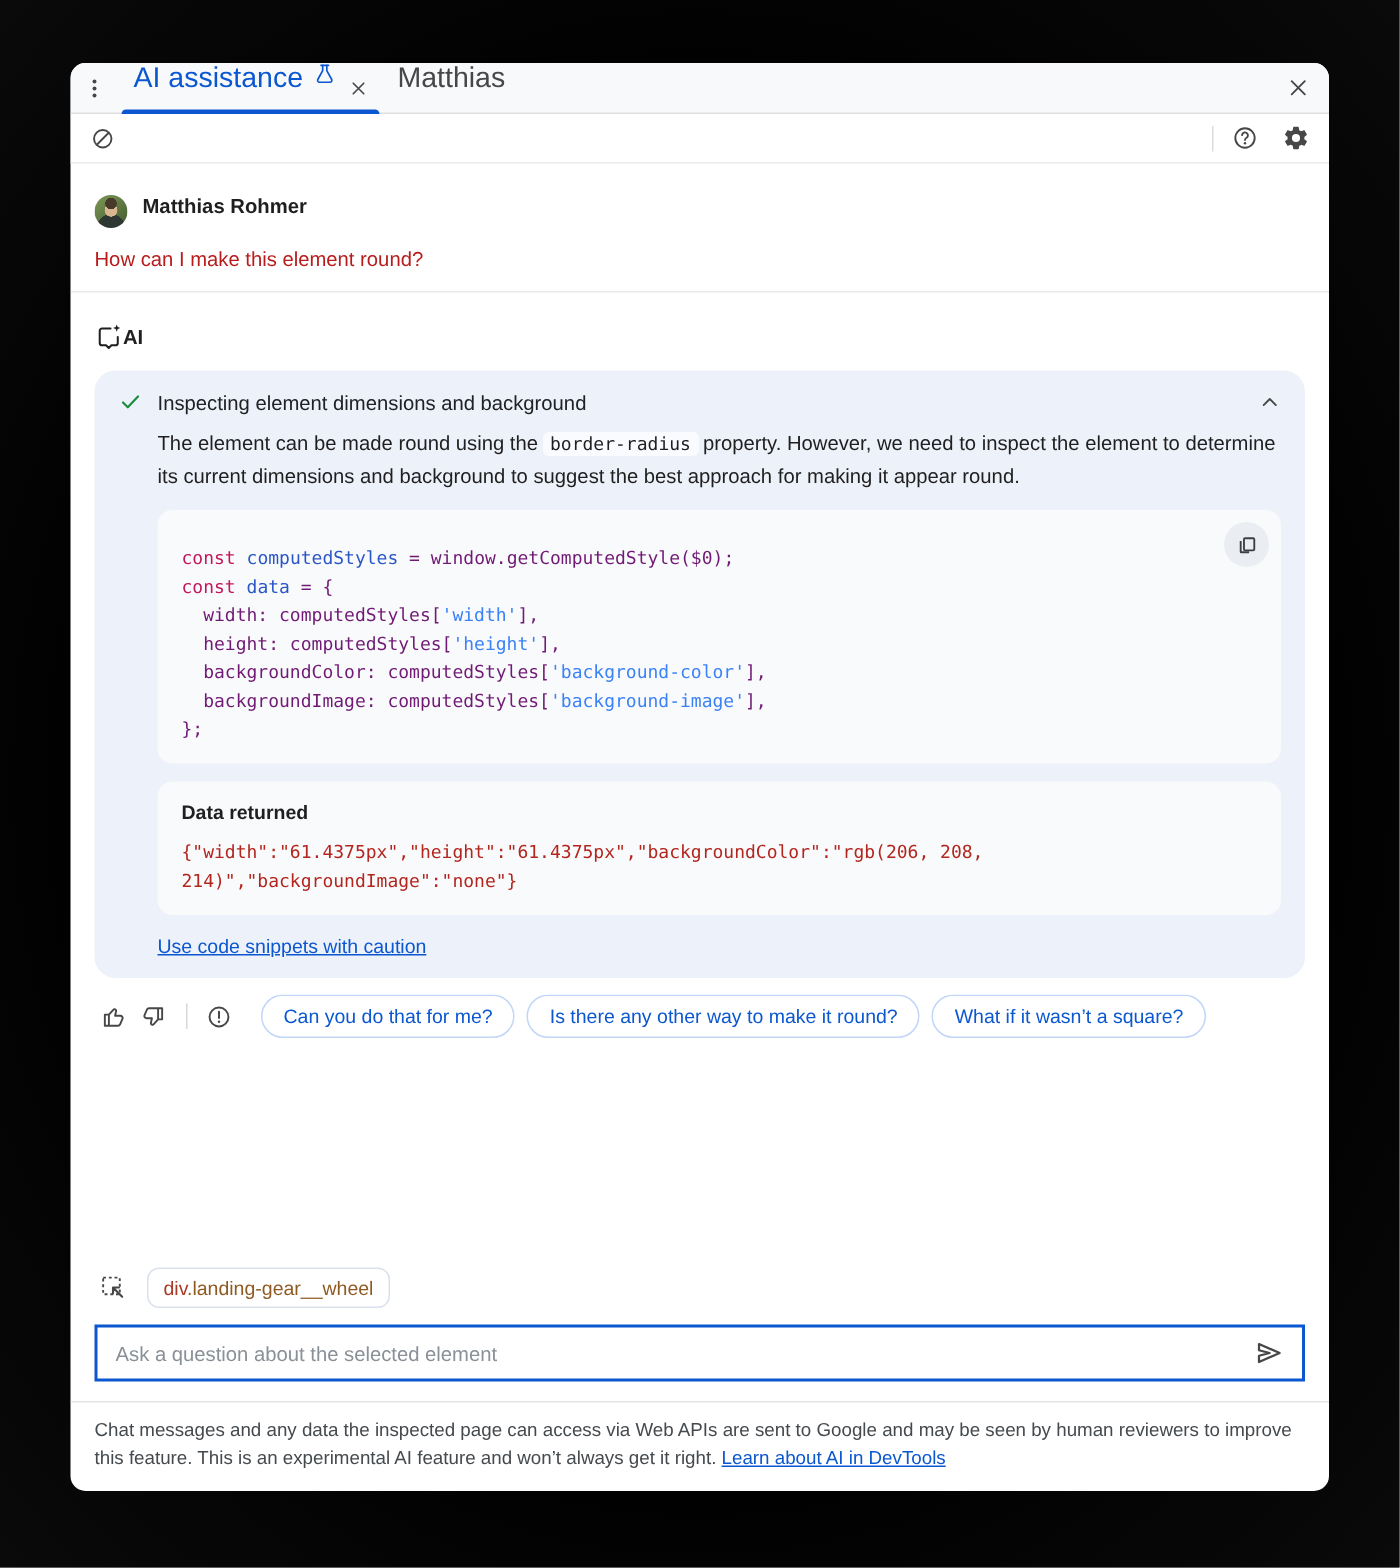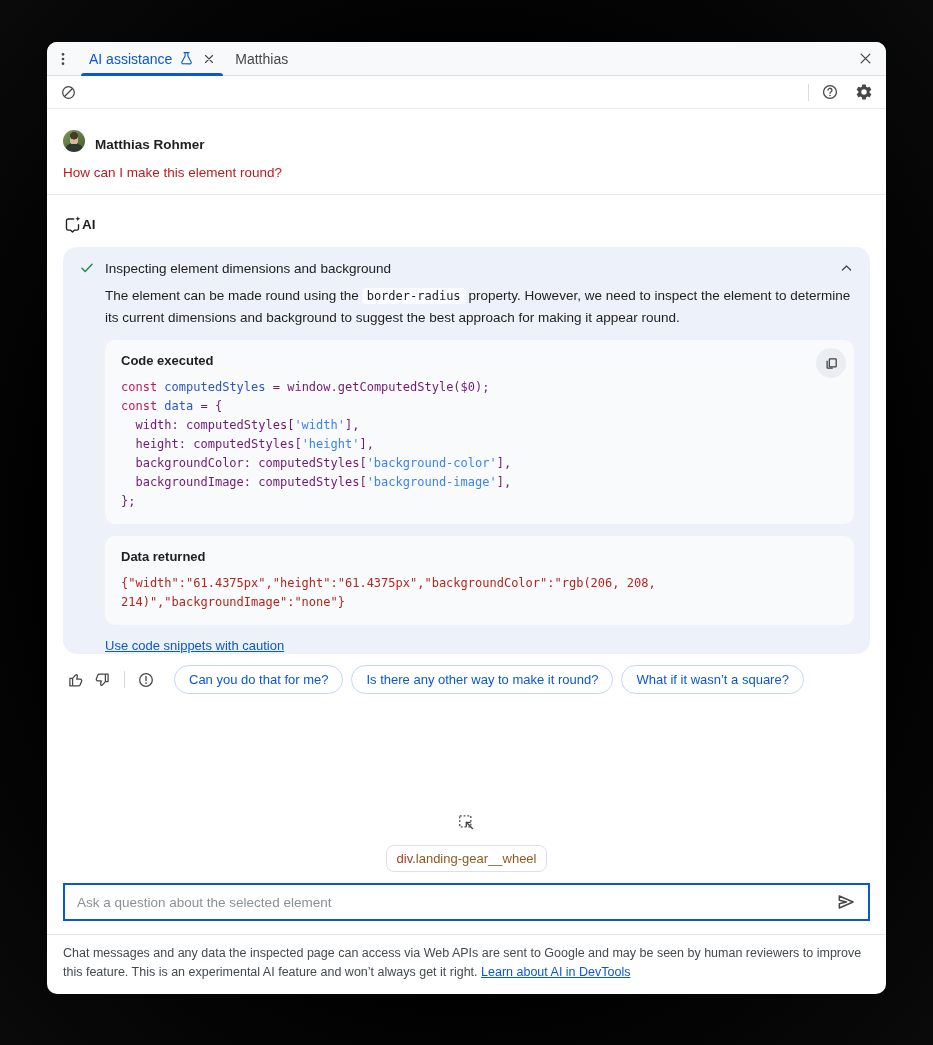--- a/index.html
+++ b/index.html
@@ -7,52 +7,52 @@
   body { background:#000; font-family:"Liberation Sans", sans-serif; position:relative; }
   .stage { position:absolute; inset:0; background:
     radial-gradient(ellipse at 50% 50%, rgba(20,20,20,0) 60%, rgba(40,40,40,.25) 100%), #000; }
   .window { position:absolute; left:47px; top:42px; width:839px; height:952px;
     background:#fff; border-radius:10px; overflow:hidden; display:flex; flex-direction:column; }
 
   
   .tabbar { flex:0 0 34px; background:#f8f9fa; border-bottom:1px solid #e0e0e0;
     display:flex; align-items:stretch; }
   .kebab-btn { width:32px; display:flex; align-items:center; justify-content:center; cursor:pointer; }
-  .tab { display:flex; align-items:center; gap:7px; padding:0 10px; position:relative;
-    font-size:14px; color:#474747; cursor:pointer; }
+  .tab { display:flex; gap:7px; padding:0 10px; position:relative;
+    font-size:19px; color:#474747; cursor:pointer; }
   .tab.active { color:#0b57d0; }
   .tab.active::after { content:""; position:absolute; left:2px; right:2px; bottom:-1px;
     height:3px; background:#0b57d0; border-radius:3px 3px 0 0; }
   .tab-close { display:flex; align-items:center; margin-left:2px; }
   .tb-spacer { flex:1; }
   .panel-close { width:42px; display:flex; align-items:center; justify-content:center; cursor:pointer; }
 
   
   .toolbar { flex:0 0 33px; background:#fff; border-bottom:1px solid #ececec;
     display:flex; align-items:center; padding:0 10px; }
   .icon-btn { background:none; border:none; padding:3px; display:flex; align-items:center;
     justify-content:center; cursor:pointer; }
   .tb2-spacer { flex:1; }
   .vdiv { width:1px; height:17px; background:#d9dce0; margin:0 9px 0 4px; }
 
   
   .chat { flex:1 1 auto; min-height:0; overflow:hidden; padding:0 16px; }
-  .user-row { margin-top:21px; display:flex; align-items:flex-end; gap:10px; }
+  .user-row { margin-top:21px; display:flex; align-items:flex-start; gap:10px; }
   .avatar { width:22px; height:22px; border-radius:50%; flex:0 0 auto; background:
       radial-gradient(circle at 50% 26%, #473a2a 0 19%, rgba(0,0,0,0) 20%),
       radial-gradient(circle at 50% 46%, #d9b891 0 26%, rgba(0,0,0,0) 27%),
       radial-gradient(circle at 50% 102%, #2e3833 0 38%, rgba(0,0,0,0) 39%),
       linear-gradient(140deg, #7d9857, #42592f); }
   .user-name { font-size:13.5px; font-weight:bold; color:#1f1f1f; }
   .user-text { margin-top:13px; font-size:13.5px; color:#b91c1c; }
   .divider { height:1px; background:#e9e9e9; margin:14px -16px 0; }
   .ai-row { margin-top:20px; display:flex; align-items:center; gap:0; }
   .ai-label { font-size:13.5px; font-weight:bold; color:#1f1f1f; }
 
-  .card { margin-top:13px; background:#edf1f9; border-radius:14px; padding:13px 16px 1px; }
+  .card { margin-top:13px; background:#edf1f9; border-radius:14px; padding:13px 16px 14px; }
   .card-head { display:flex; align-items:center; gap:10px; cursor:pointer; }
   .card-title { flex:1; font-size:13.5px; color:#202124; }
   .card-body { margin-left:26px; }
   .step-text { margin-top:9px; font-size:13.5px; line-height:21px; color:#1f1f1f; }
   .code-chip { font-family:"DejaVu Sans Mono", monospace; font-size:12px; padding:1px 5px;
     border-radius:4px; margin:0 3px; white-space:nowrap; }
   .on-card { background:#fafbfe; }
   .on-white { background:#eef0f3; }
 
   .mini-card { position:relative; background:#f9fafc; border-radius:10px; margin-top:12px;
@@ -72,21 +72,21 @@
   .answer { margin-top:17px; font-size:13.5px; line-height:21px; color:#1f1f1f; }
   .feedback { margin-top:11px; display:flex; align-items:center; gap:4px; }
   .fvdiv { width:1px; height:17px; background:#d7d7d7; margin:0 5px; }
   .chips { display:flex; gap:8px; margin-left:12px; overflow:hidden; max-width:644px; }
   .chip { flex:0 0 auto; border:1px solid #c2d6f8; background:#fff; color:#0b57d0;
     font-size:13px; font-family:"Liberation Sans", sans-serif; padding:6px 14px;
     border-radius:16px; white-space:nowrap; cursor:pointer; }
 
   
   .composer { flex:0 0 auto; padding:0 16px; }
-  .selector-row { margin-top:12px; display:flex; align-items:center; gap:10px;flex-direction:column; }
+  .selector-row { margin-top:12px; display:flex; align-items:center; gap:10px; }
   .sel-chip { border:1px solid #dbe1ec; background:#fff; border-radius:8px; padding:5px 10px;
     font-size:13px; cursor:default; }
   .sel-tag { color:#a93a26; } .sel-class { color:#8f5a22; }
   .input-row { margin-top:11px; border:2px solid #0b57d0; border-radius:0; height:38px;
     display:flex; align-items:center; padding:0 8px 0 12px; background:#fff; }
   .input-row input { flex:1; border:none; outline:none; font-size:13.5px; color:#1f1f1f;
     font-family:"Liberation Sans", sans-serif; background:transparent; }
   .input-row input::placeholder { color:#8a9097; }
   .send-btn { border:none; background:none; padding:4px; display:flex; cursor:pointer; }
 
@@ -201,21 +201,20 @@
             <svg width="15" height="15" viewBox="0 0 24 24" fill="none" stroke="#474747" stroke-width="2" stroke-linecap="round" stroke-linejoin="round">
                 <path d="M5.5 14.5L12 8l6.5 6.5"></path>
               </svg>
           </span>
         </div>
 
         <div class="card-body">
           <p class="step-text"><span>The element can be made round using the</span><span class="code-chip on-card">border-radius</span><span>property. However, we need to inspect the element to determine its current dimensions and background to suggest the best approach for making it appear round.</span></p>
 
           <div class="mini-card">
-            <div class="mini-title">Code executed</div>
             <button class="copy-btn">
               <span>
                 <svg width="15" height="15" viewBox="0 0 24 24" fill="none" stroke="#3c4043" stroke-width="2">
                     <rect x="8.5" y="4.5" width="11" height="13" rx="1.2"></rect>
                     <path d="M5 7.5v11.3c0 .4.3.7.7.7H14"></path>
                   </svg>
               </span>
             </button>
             <pre class="code"><code><div><span class="t-kw">const</span><span class="t-pl"> </span><span class="t-vr">computedStyles</span><span class="t-pl"> = window.getComputedStyle($0);</span></div><div><span class="t-kw">const</span><span class="t-pl"> </span><span class="t-vr">data</span><span class="t-pl"> = {</span></div><div><span class="t-pl">  width: computedStyles[</span><span class="t-st">'width'</span><span class="t-pl">],</span></div><div><span class="t-pl">  height: computedStyles[</span><span class="t-st">'height'</span><span class="t-pl">],</span></div><div><span class="t-pl">  backgroundColor: computedStyles[</span><span class="t-st">'background-color'</span><span class="t-pl">],</span></div><div><span class="t-pl">  backgroundImage: computedStyles[</span><span class="t-st">'background-image'</span><span class="t-pl">],</span></div><div><span class="t-pl">};</span></div></code></pre>
           </div>

